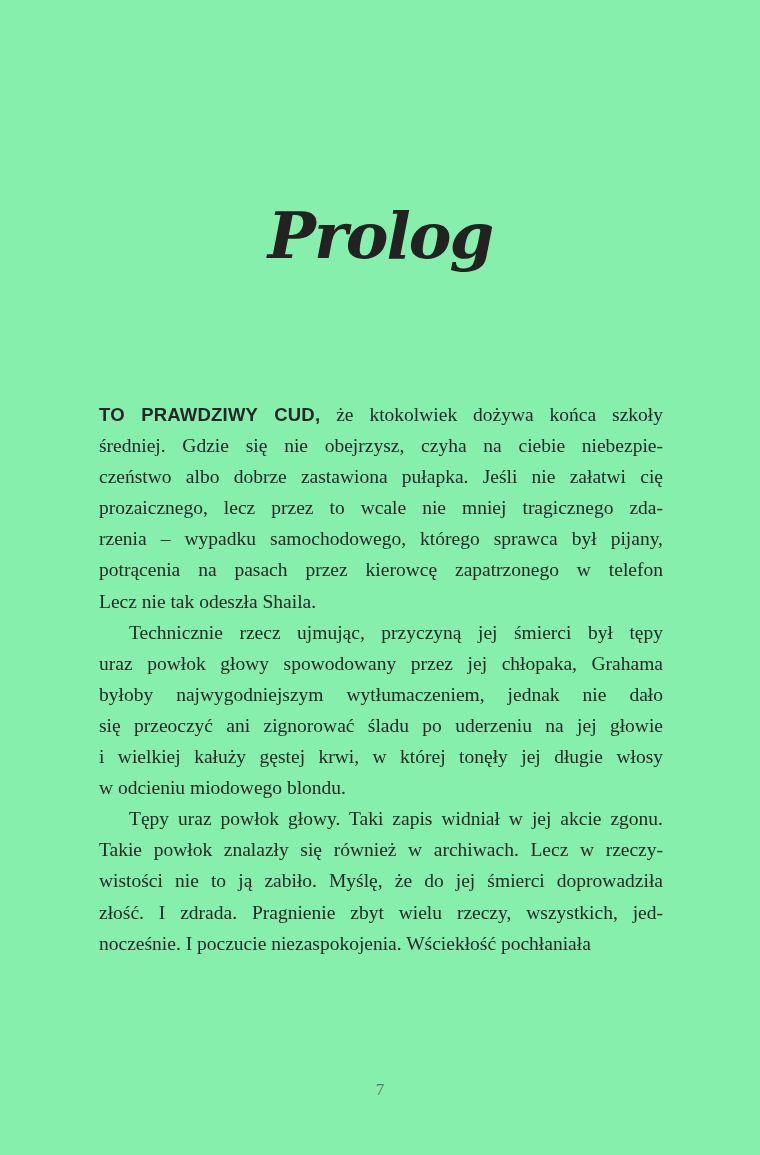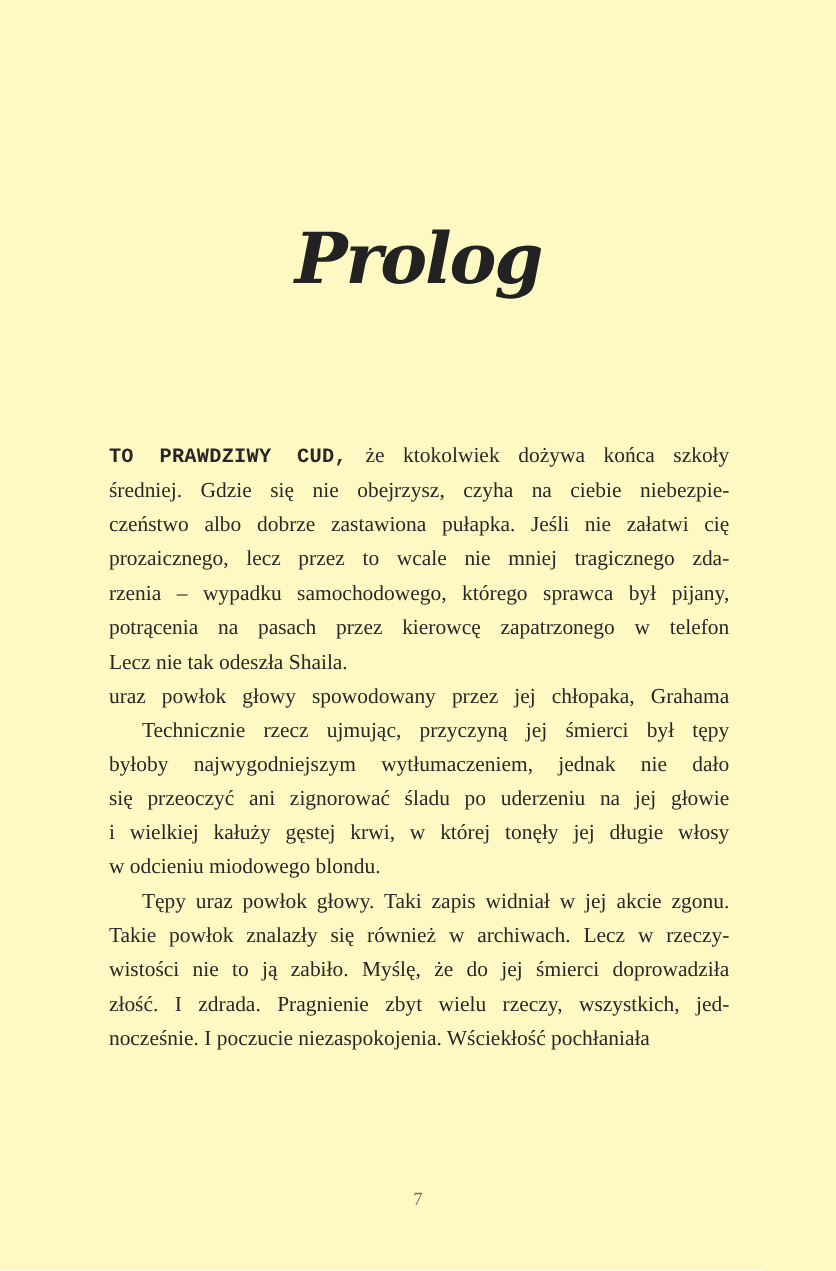--- a/index.html
+++ b/index.html
@@ -4,21 +4,21 @@
 <style>
   html, body {
     margin: 0;
     padding: 0;
     background: #ffffff;
   }
   .page {
     position: relative;
     width: 760px;
     height: 1155px;
-    background: #fef9c3;
+    background: #86efac;
     overflow: hidden;
     font-family: "Liberation Serif", serif;
   }
   .chapter-title {
     position: absolute;
     top: 198px;
     left: 0;
     width: 100%;
     text-align: center;
     font-family: "DejaVu Serif", serif;
@@ -44,21 +44,21 @@
     text-justify: inter-word;
     white-space: normal;
   }
   .line.last {
     text-align-last: left;
   }
   .line.indent {
     text-indent: 30px;
   }
   .lead {
-    font-family: Liberation Mono, monospace;
+    font-family: Liberation Sans, sans-serif;
     font-weight: 700;
     font-size: 0.95em;
     letter-spacing: 0.2px;
   }
   .page-number {
     position: absolute;
     top: 1080px;
     left: 0;
     width: 100%;
     text-align: center;
@@ -76,22 +76,22 @@
       <div class="paragraph">
         <div class="line"><span class="lead">TO PRAWDZIWY CUD,</span> że ktokolwiek dożywa końca szkoły</div>
         <div class="line">średniej. Gdzie się nie obejrzysz, czyha na ciebie niebezpie-</div>
         <div class="line">czeństwo albo dobrze zastawiona pułapka. Jeśli nie załatwi cię</div>
         <div class="line">prozaicznego, lecz przez to wcale nie mniej tragicznego zda-</div>
         <div class="line">rzenia – wypadku samochodowego, którego sprawca był pijany,</div>
         <div class="line">potrącenia na pasach przez kierowcę zapatrzonego w telefon</div>
         <div class="line last">Lecz nie tak odeszła Shaila.</div>
       </div>
       <div class="paragraph">
+        <div class="line indent">Technicznie rzecz ujmując, przyczyną jej śmierci był tępy</div>
         <div class="line">uraz powłok głowy spowodowany przez jej chłopaka, Grahama</div>
-        <div class="line indent">Technicznie rzecz ujmując, przyczyną jej śmierci był tępy</div>
         <div class="line">byłoby najwygodniejszym wytłumaczeniem, jednak nie dało</div>
         <div class="line">się przeoczyć ani zignorować śladu po uderzeniu na jej głowie</div>
         <div class="line">i wielkiej kałuży gęstej krwi, w której tonęły jej długie włosy</div>
         <div class="line last">w odcieniu miodowego blondu.</div>
       </div>
       <div class="paragraph">
         <div class="line indent">Tępy uraz powłok głowy. Taki zapis widniał w jej akcie zgonu.</div>
         <div class="line">Takie powłok znalazły się również w archiwach. Lecz w rzeczy-</div>
         <div class="line">wistości nie to ją zabiło. Myślę, że do jej śmierci doprowadziła</div>
         <div class="line">złość. I zdrada. Pragnienie zbyt wielu rzeczy, wszystkich, jed-</div>

